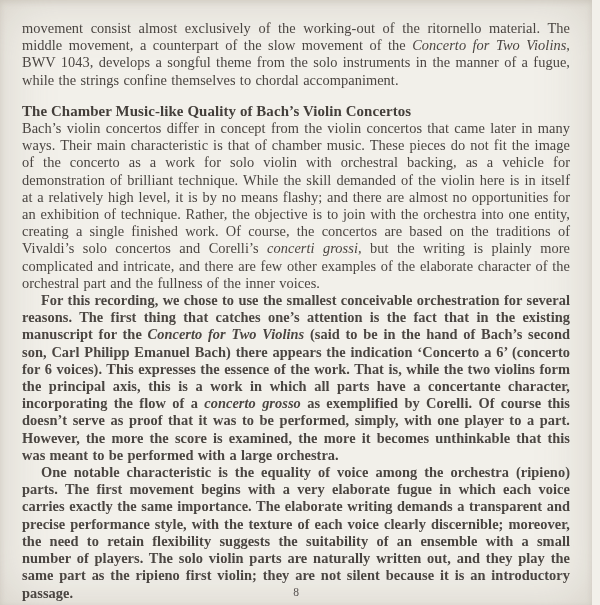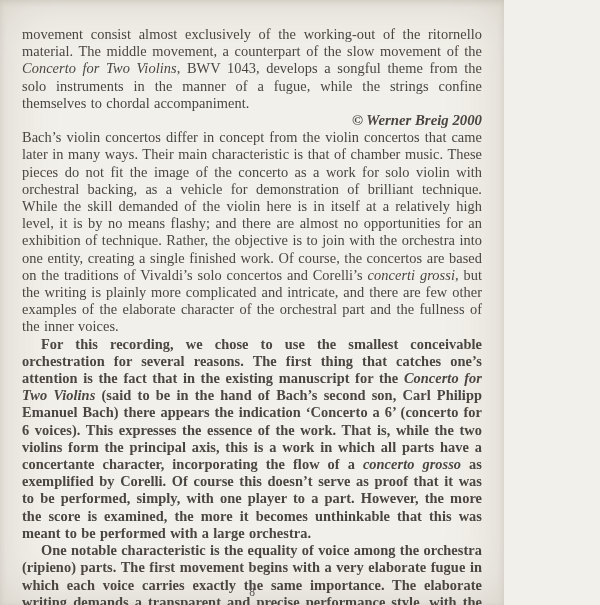--- a/index.html
+++ b/index.html
@@ -5,23 +5,23 @@
   * { margin: 0; padding: 0; box-sizing: border-box; }
   html, body { width: 600px; height: 605px; }
   body {
     background: #f2f0ea;
     font-family: "Liberation Serif", serif;
     color: #4a4541;
     overflow: hidden;
   }
   .page {
     position: relative;
-    width: 504px;
+    width: 592px;
     height: 605px;
-    padding: 26px 22px 0 22px;
+    padding: 20px 22px 0 22px;
     box-shadow: inset 0 0 55px rgba(150, 140, 122, 0.30),
                 inset 0 2px 6px rgba(150, 140, 122, 0.25);
   }
   .para {
     font-size: 14.4px;
     line-height: 17.2px;
     text-align: justify;
     word-spacing: 0.6px;
     letter-spacing: 0.05px;
   }
@@ -52,22 +52,22 @@
 </style>
 </head>
 <body>
 
 <div class="page">
 
   <div>
       <p class="para"><span>movement consist almost exclusively of the working-out of the ritornello material. The middle movement, a counterpart of the slow movement of the </span><span class="it">Concerto for Two Violins</span><span>, BWV 1043, develops a songful theme from the solo instruments in the manner of a fugue, while the strings confine themselves to chordal accompaniment.</span></p>
     </div>
 
-  <div class="attribution">© Werner Breig 2000</div>
 
+  <h2 class="heading">The Chamber Music-like Quality of Bach’s Violin Concertos</h2>
 
   <div>
       <p class="para"><span>Bach’s violin concertos differ in concept from the violin concertos that came later in many ways. Their main characteristic is that of chamber music. These pieces do not fit the image of the concerto as a work for solo violin with orchestral backing, as a vehicle for demonstration of brilliant technique. While the skill demanded of the violin here is in itself at a relatively high level, it is by no means flashy; and there are almost no opportunities for an exhibition of technique. Rather, the objective is to join with the orchestra into one entity, creating a single finished work. Of course, the concertos are based on the traditions of Vivaldi’s solo concertos and Corelli’s </span><span class="it">concerti grossi</span><span>, but the writing is plainly more complicated and intricate, and there are few other examples of the elaborate character of the orchestral part and the fullness of the inner voices.</span></p>
       <p class="para indent"><span>For this recording, we chose to use the smallest conceivable orchestration for several reasons. The first thing that catches one’s attention is the fact that in the existing manuscript for the </span><span class="it">Concerto for Two Violins</span><span> (said to be in the hand of Bach’s second son, Carl Philipp Emanuel Bach) there appears the indication ‘Concerto a 6’ (concerto for 6 voices). This expresses the essence of the work. That is, while the two violins form the principal axis, this is a work in which all parts have a concertante character, incorporating the flow of a </span><span class="it">concerto grosso</span><span> as exemplified by Corelli. Of course this doesn’t serve as proof that it was to be performed, simply, with one player to a part. However, the more the score is examined, the more it becomes unthinkable that this was meant to be performed with a large orchestra.</span></p>
       <p class="para indent"><span>One notable characteristic is the equality of voice among the orchestra (ripieno) parts. The first movement begins with a very elaborate fugue in which each voice carries exactly the same importance. The elaborate writing demands a transparent and precise performance style, with the texture of each voice clearly discernible; moreover, the need to retain flexibility suggests the suitability of an ensemble with a small number of players. The solo violin parts are naturally written out, and they play the same part as the ripieno first violin; they are not silent because it is an introductory passage.</span></p>
       <p class="para indent"><span>When the solo violin segment begins, the ripieno becomes the accompaniment, and the tex-</span></p>
     </div>
 
   <div class="pagenum">8</div>
 

